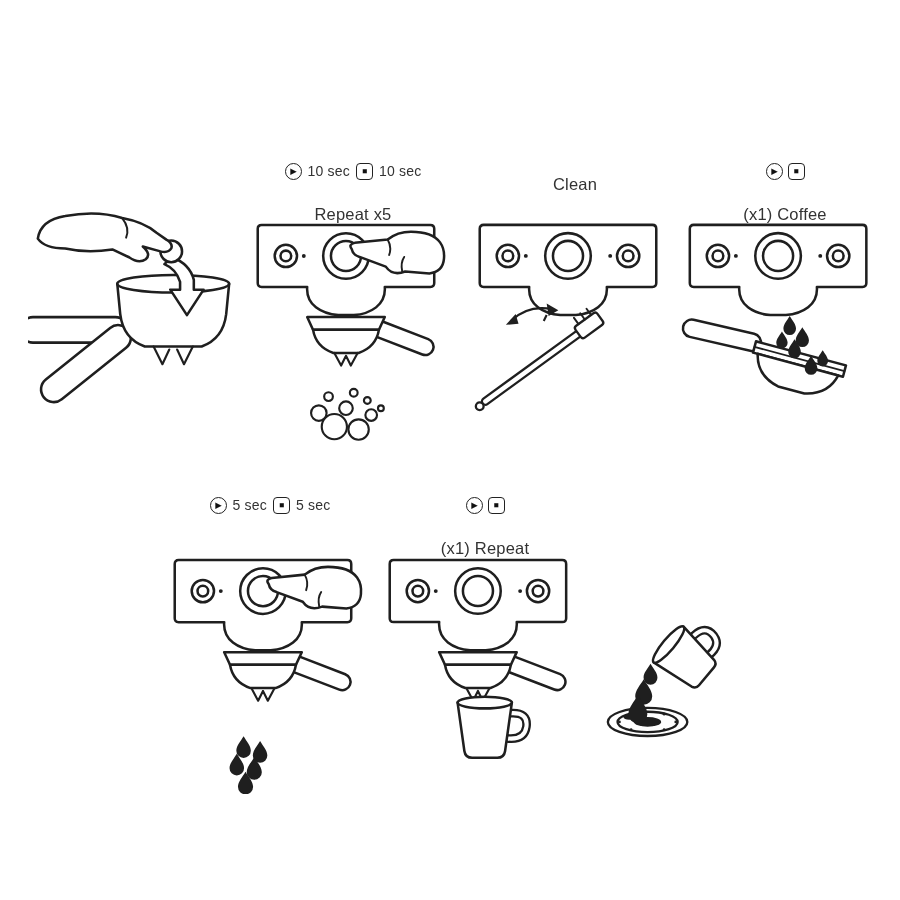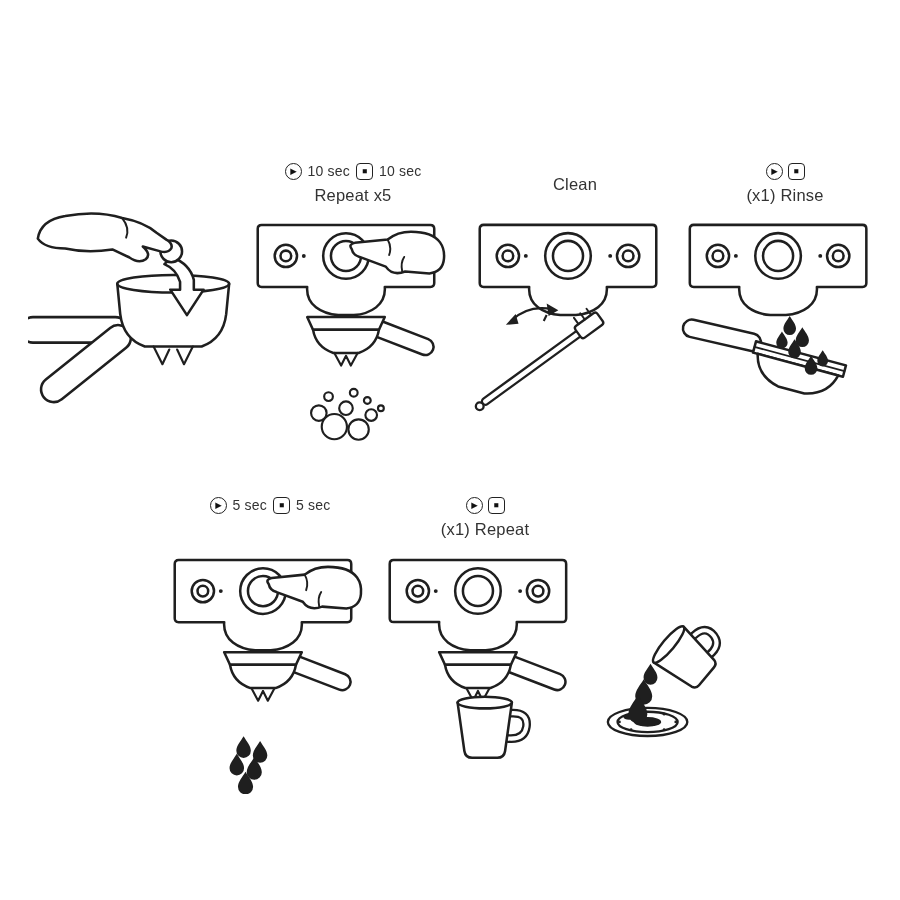--- a/index.html
+++ b/index.html
@@ -9,21 +9,21 @@
   .step-header{position:absolute;text-align:center;color:#333}
   .timing{display:flex;justify-content:center;align-items:center;gap:6px;height:22px}
   .timing.icons-only{gap:5px}
   .dur{font-size:14px;letter-spacing:.2px;color:#333}
   .chip{display:inline-flex;align-items:center;justify-content:center;width:17px;height:17px;border:1.7px solid #222;color:#111;background:#fff;flex:0 0 auto}
   .chip-round{border-radius:50%}
   .chip-square{border-radius:4px}
   .chip b{font-size:8.5px;line-height:1;font-weight:400}
   .chip-round b{transform:translate(0.5px,-0.5px)}
   .chip-square b{transform:translateY(-0.5px)}
-  .caption{font-size:16.5px;margin-top:4px;letter-spacing:.2px;color:#333}
+  .caption{font-size:16.5px;margin-top:23px;letter-spacing:.2px;color:#333}
   .caption.solo{margin-top:0}
   .art{position:absolute}
 </style>
 </head>
 <body>
 
 <div class="stage">
 
   <svg width="0" height="0" style="position:absolute" aria-hidden="true">
     <defs>
@@ -125,21 +125,21 @@
 
   <header class="step-header" style="left:685px;top:160px;width:200px">
     <div class="timing icons-only">
       <span class="chip chip-round">
           <b>▶</b>
         </span>
       <span class="chip chip-square">
           <b>■</b>
         </span>
     </div>
-    <div class="caption">(x1) Rinse</div>
+    <div class="caption">(x1) Coffee</div>
   </header>
   <svg class="art" style="left:681px;top:221px" width="199" height="194" viewBox="0 0 205 200">
     <use href="#machine-head"></use>
     <g fill="#fff" stroke="#1f1f1f" stroke-width="2.6" stroke-linejoin="round" stroke-linecap="round">
       <rect x="2" y="101" width="82" height="18" rx="9" transform="rotate(13 8 110)"></rect>
       <g transform="translate(120,150) rotate(15)">
         <path d="M -48 -14 H 48 V -2 H -48 Z"></path>
         <path d="M -43 -2 Q -38 20 -14 25 H 14 Q 38 20 43 -2 Z"></path>
         <path d="M -48 -8 H 48" fill="none" stroke-width="1.8"></path>
       </g>

